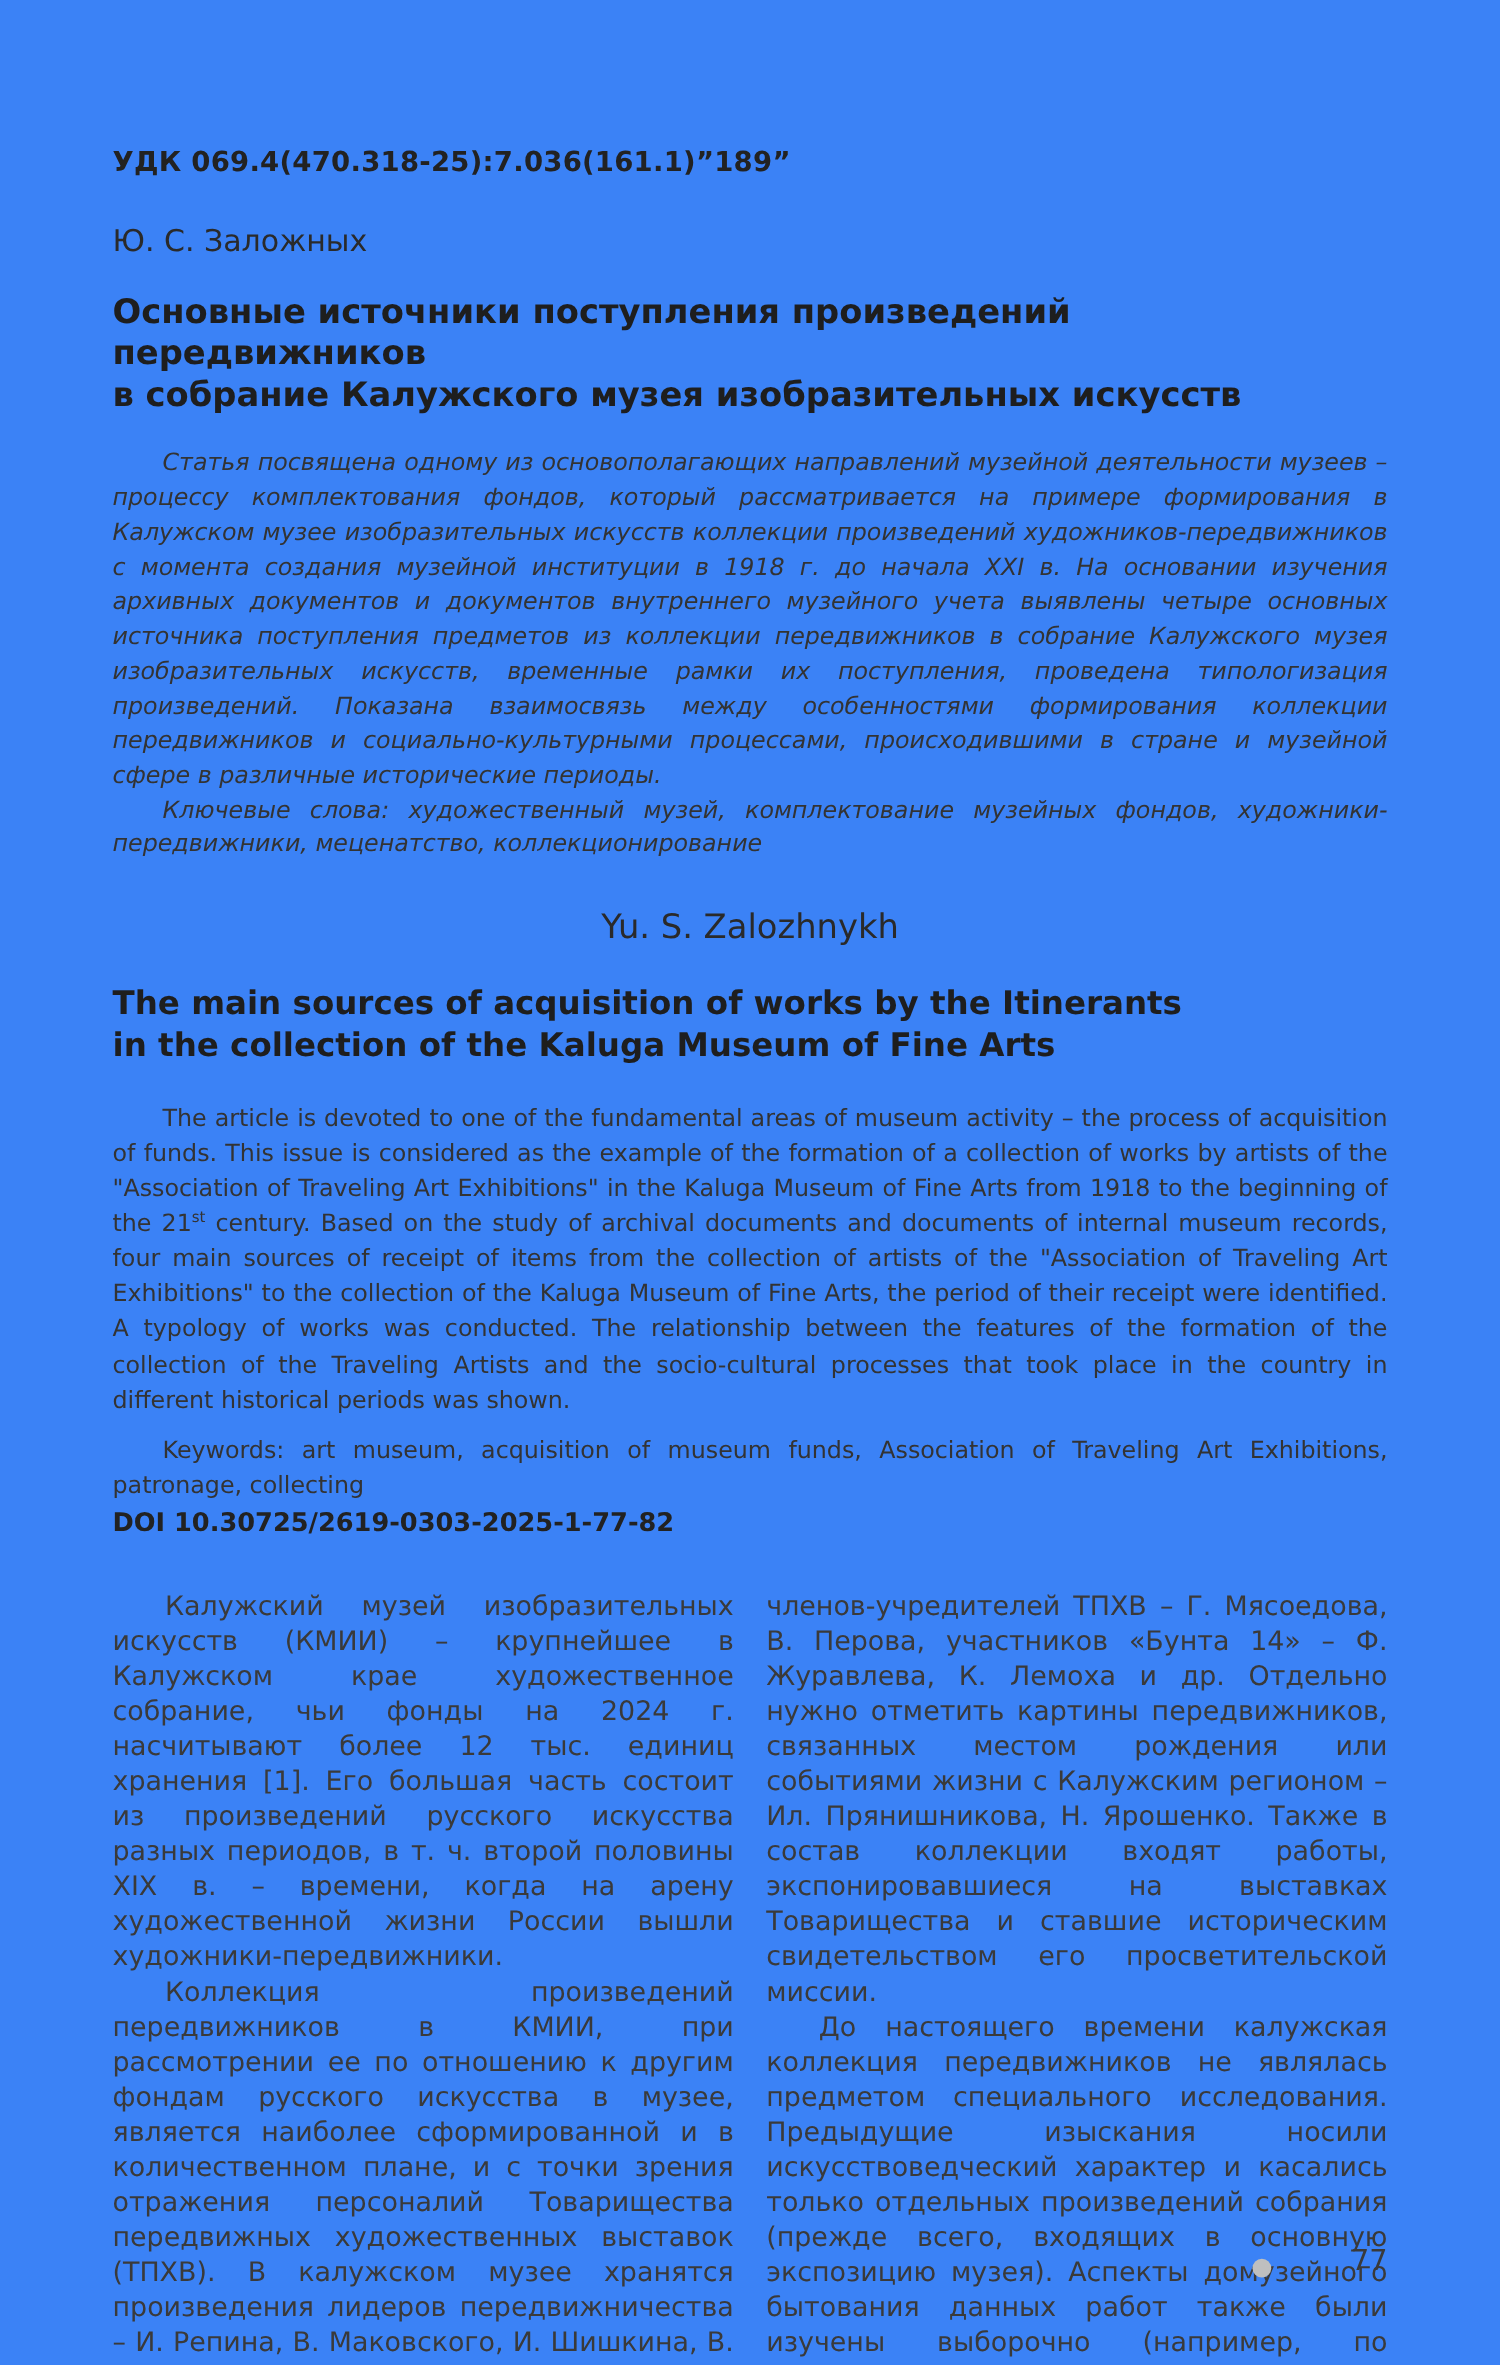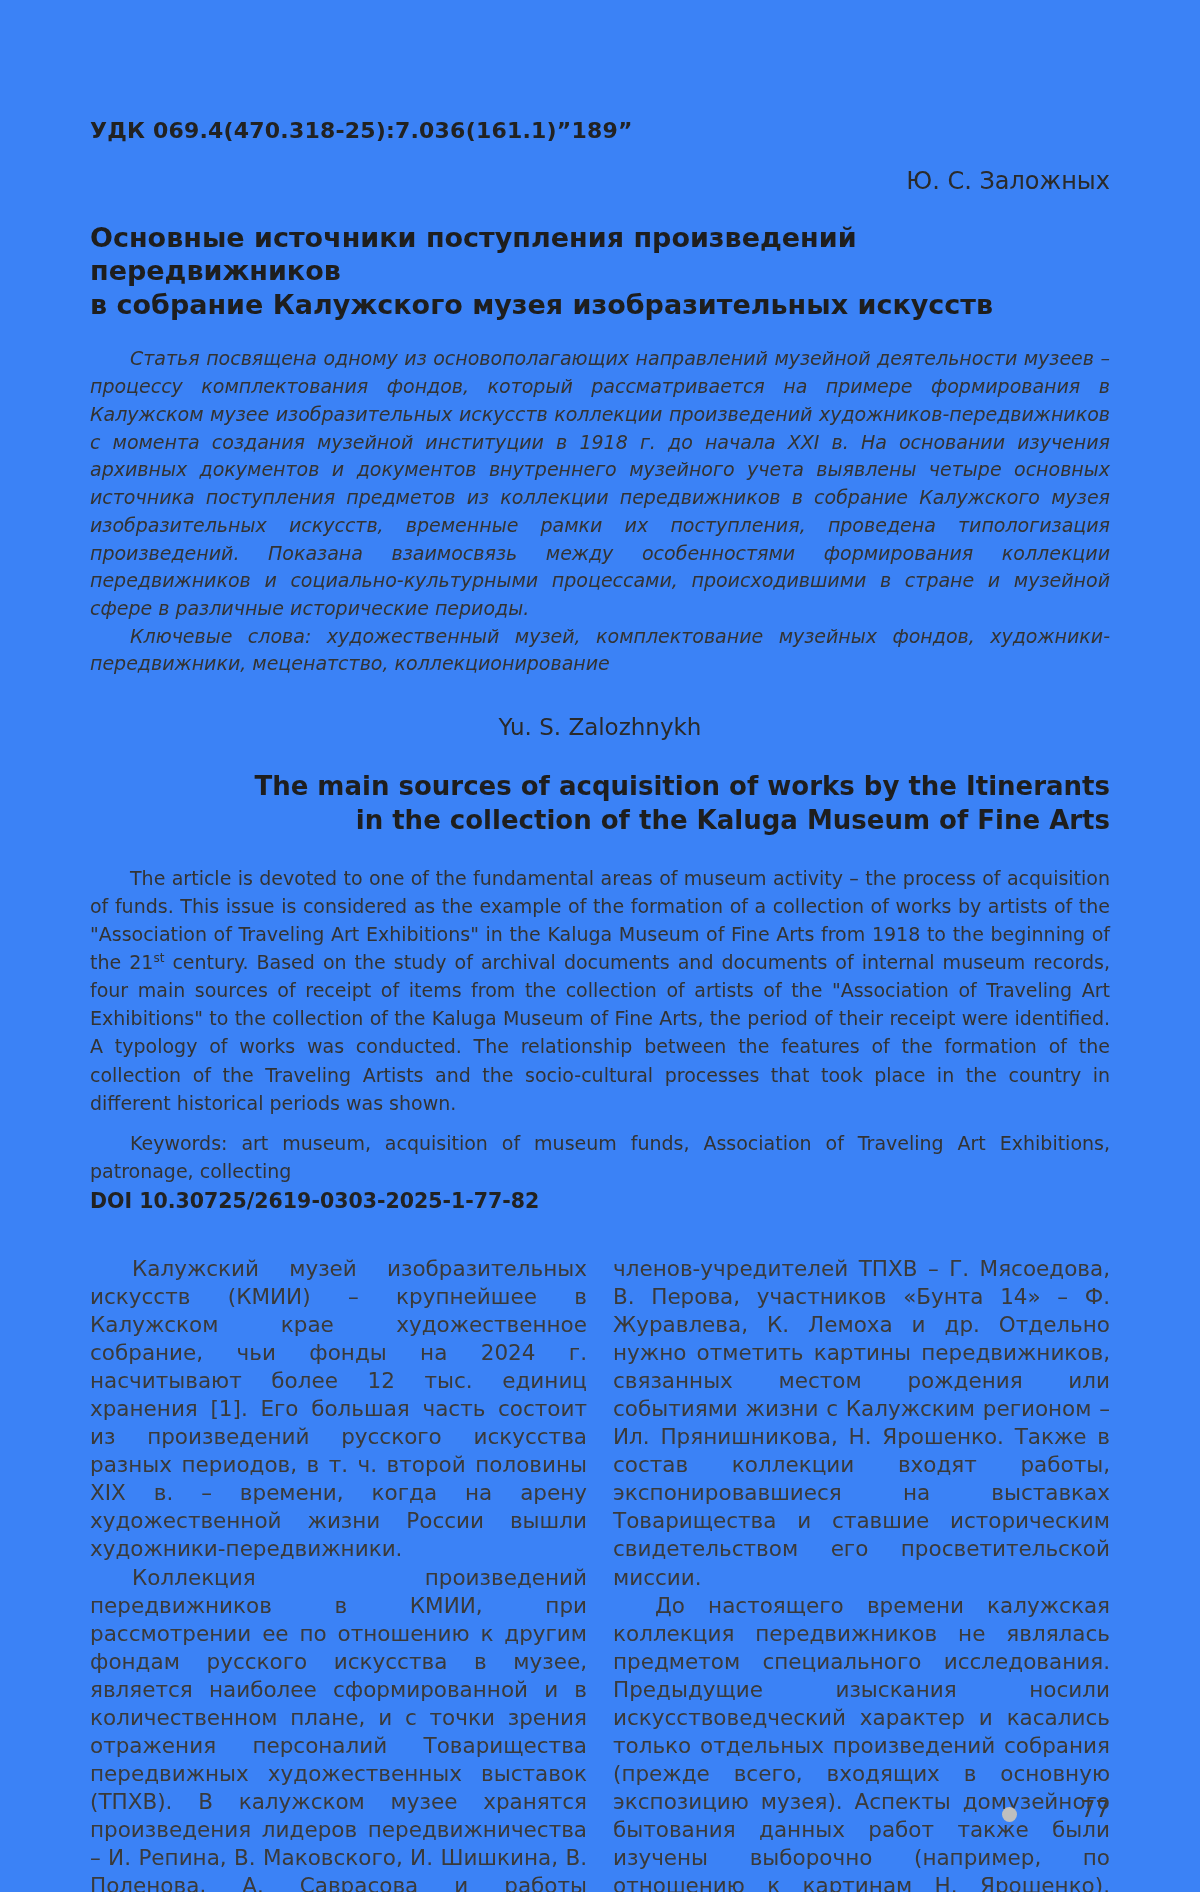--- a/index.html
+++ b/index.html
@@ -14,23 +14,23 @@
     padding: 118px 90px 0 90px;
     overflow: hidden;
   }
   .udc {
     font-weight: bold;
     font-size: 22px;
     letter-spacing: 0.2px;
     color: #222;
   }
   .author-ru {
-    text-align: right;
+    text-align: left;
     font-size: 24px;
-    margin-top: 24px;
+    margin-top: 36px;
     color: #2a2a2a;
   }
   .title-ru {
     text-align: left;
     font-weight: bold;
     font-size: 27px;
     line-height: 1.24;
     margin-top: 26px;
     color: #1e1e1e;
   }
@@ -38,26 +38,26 @@
     font-size: 19px;
     line-height: 1.46;
     text-align: justify;
     color: #333;
     font-style: italic;
   }
   .abstract-ru { margin-top: 24px; }
   .abstract-ru p, .keywords-ru p { margin: 0; text-indent: 40px; }
   .author-en {
     text-align: center;
-    font-size: 23px;
+    font-size: 27px;
     margin-top: 36px;
     color: #2a2a2a;
   }
   .title-en {
-    text-align: right;
+    text-align: left;
     font-weight: bold;
     font-size: 26px;
     line-height: 1.3;
     margin-top: 30px;
     color: #1e1e1e;
   }
   .abstract-en {
     font-size: 19px;
     line-height: 1.48;
     text-align: justify;

